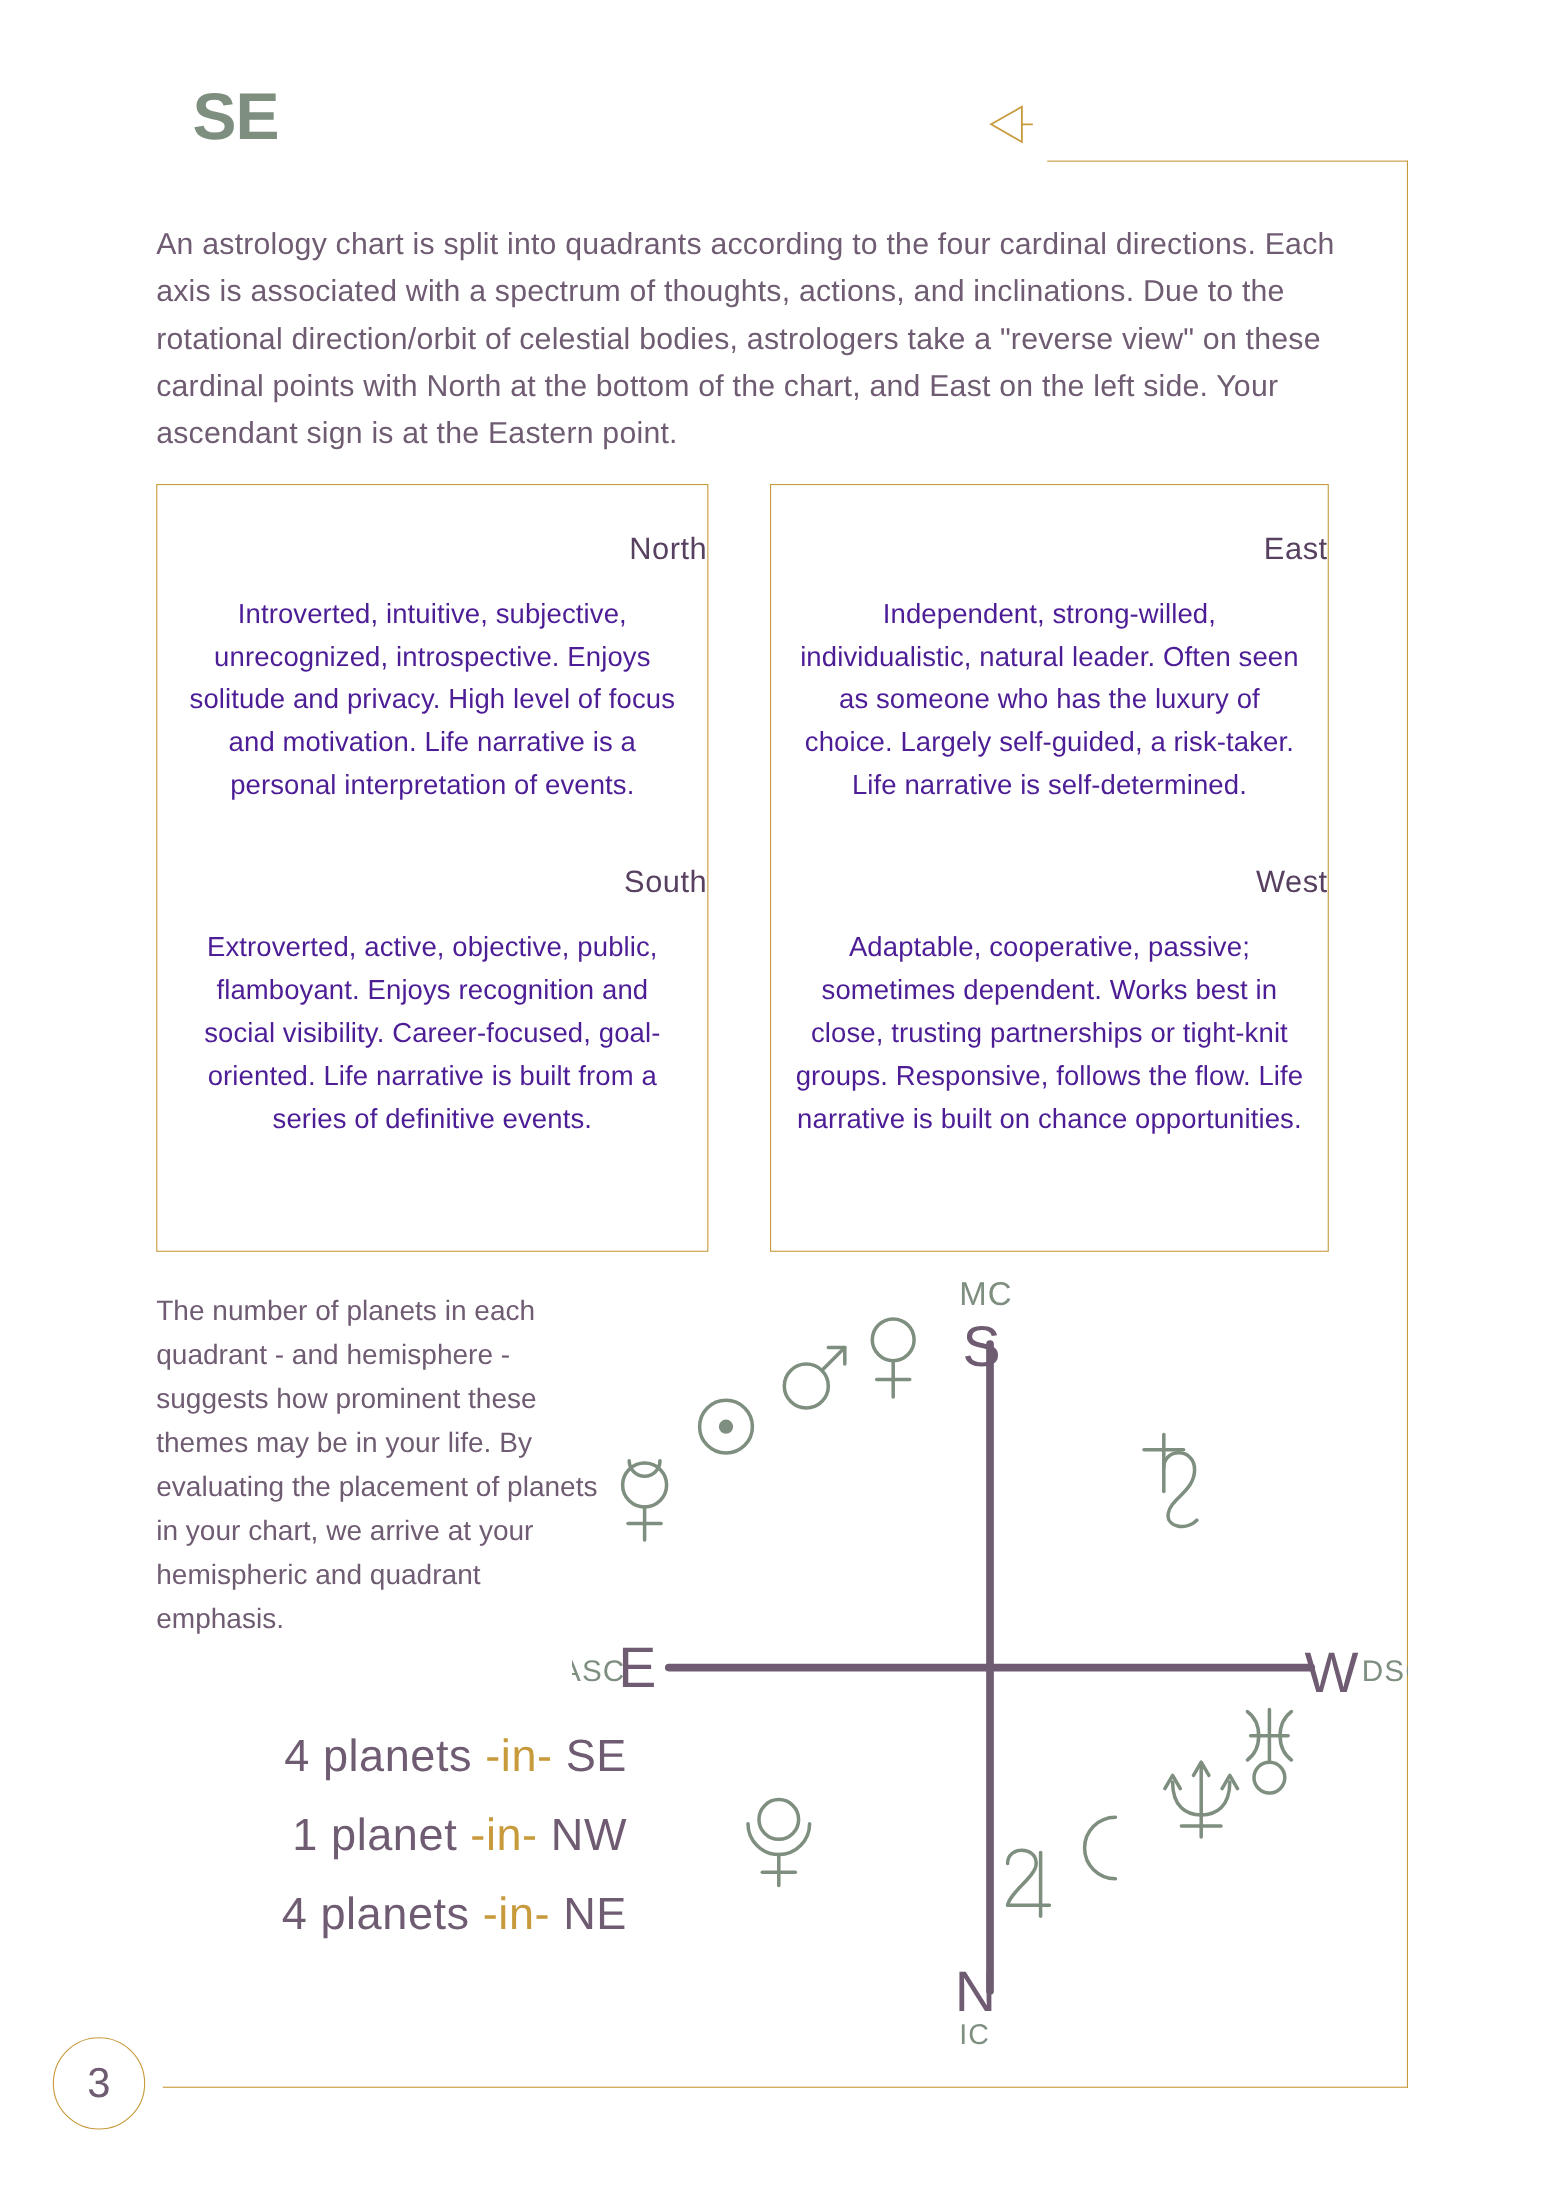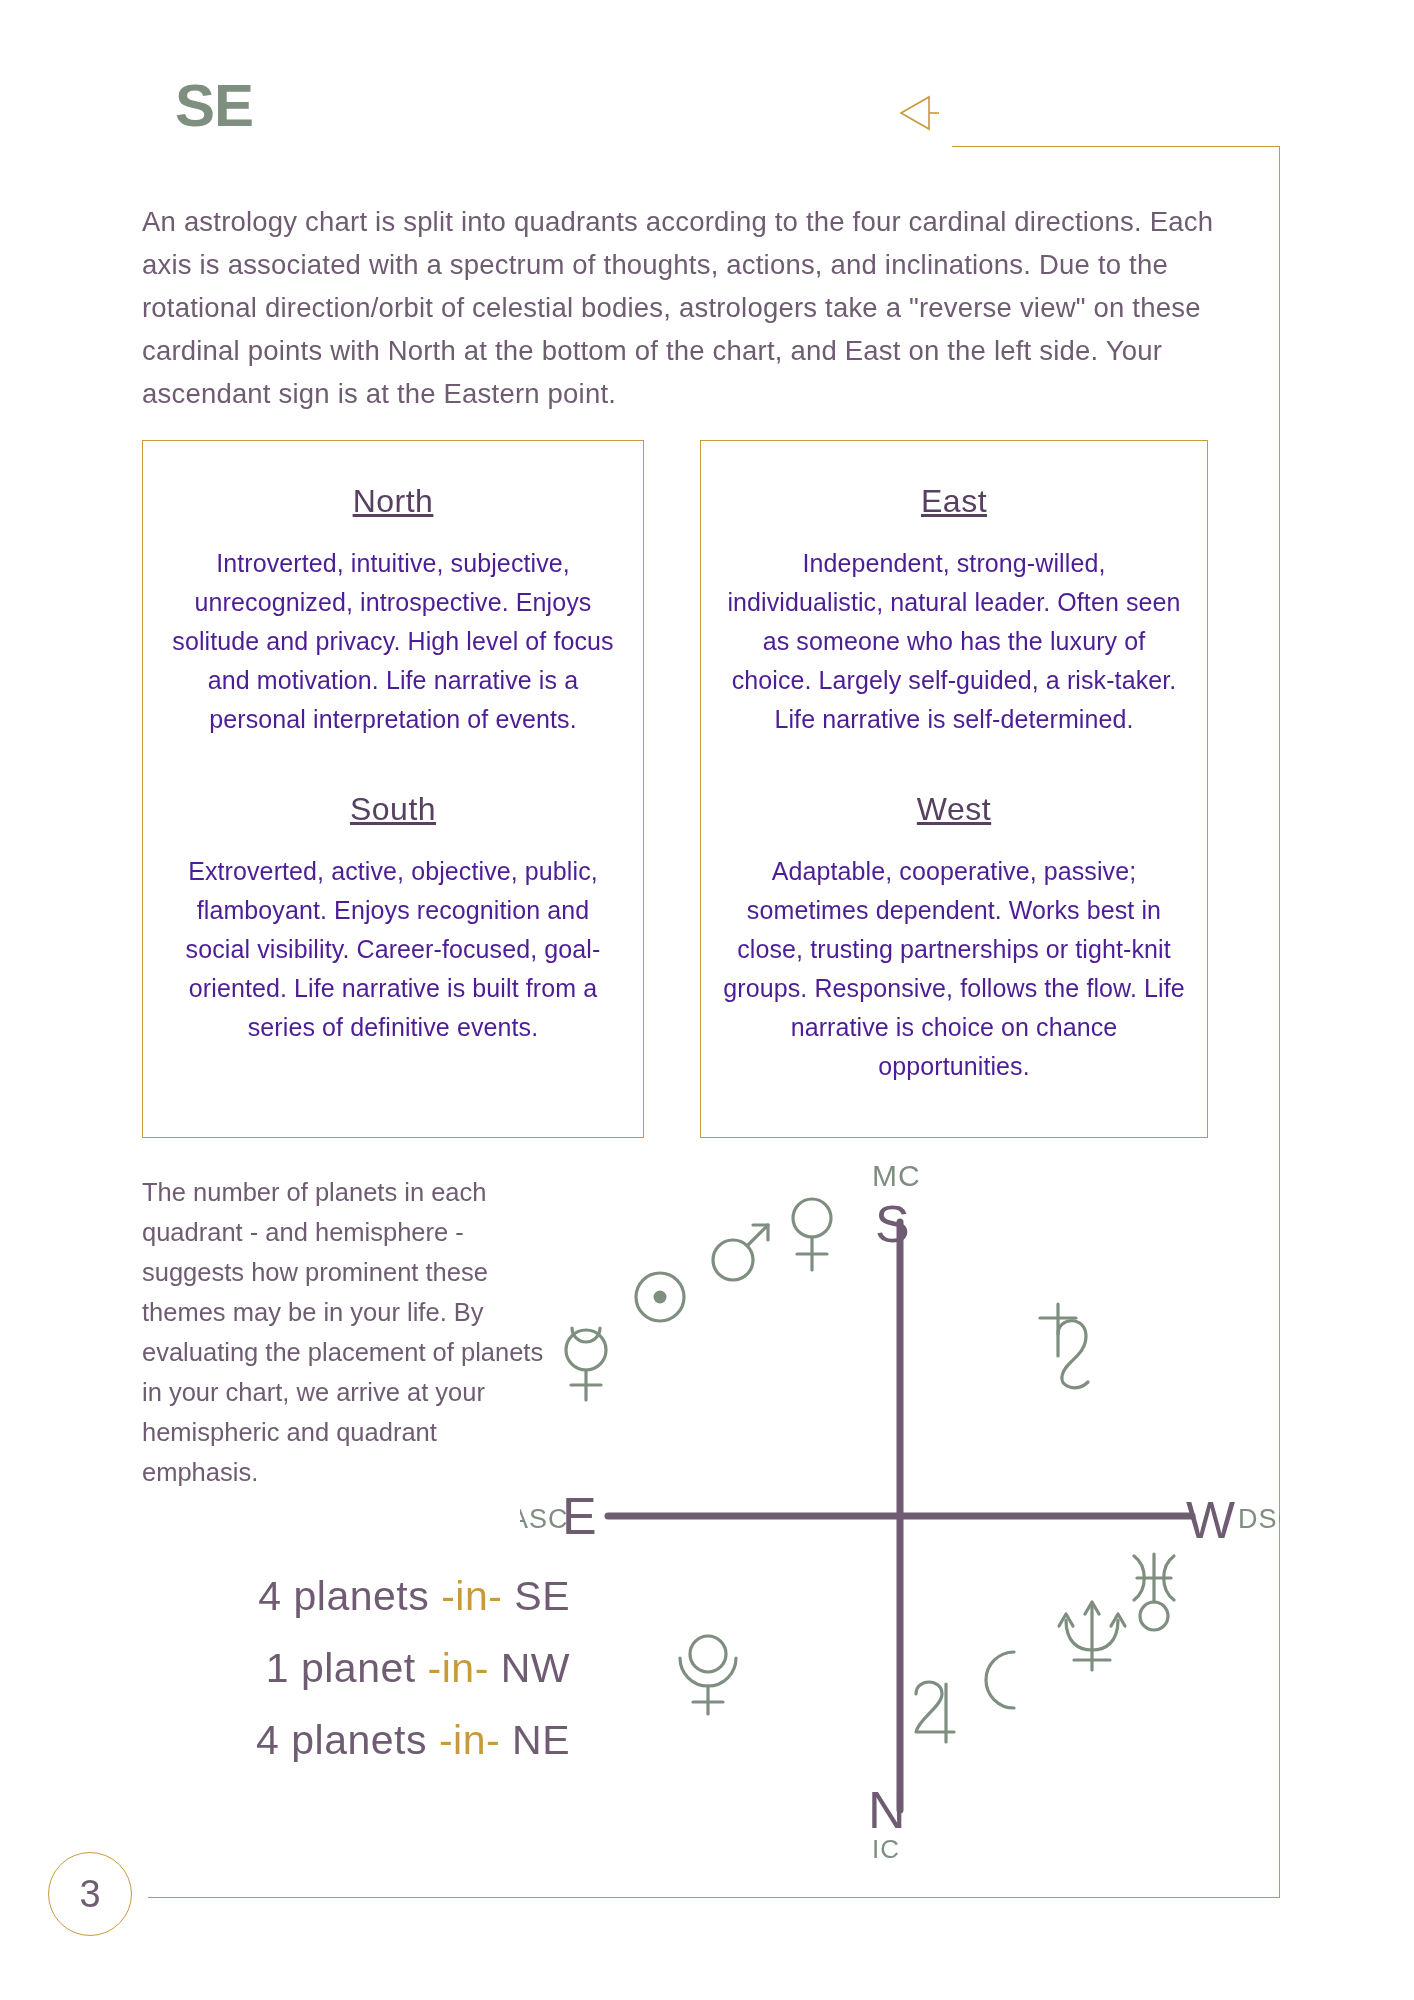--- a/index.html
+++ b/index.html
@@ -97,26 +97,25 @@
   .box {
     position: absolute;
     border: 1.5px solid #c79a3c;
     box-sizing: border-box;
     background: #fff;
   }
   .box-left  { left: 142px; top: 440px; width: 502px; height: 698px; }
   .box-right { left: 700px; top: 440px; width: 508px; height: 698px; }
 
   .dir-head {
-    text-align: center;
-    font-size: 32px;
+    text-align: right;
+    font-size: 28px;
     font-weight: 400;
     color: #574060;
     letter-spacing: 0.5px;
-    text-decoration: underline;
   }
   .dir-body {
     text-align: center;
     font-size: 25px;
     font-weight: 300;
     line-height: 39px;
     color: #4c1d95;
     padding: 0 22px;
     letter-spacing: 0.1px;
   }
@@ -213,21 +212,21 @@
   <div class="dir-head head-n">North</div>
   <div class="dir-body body-n">Introverted, intuitive, subjective, unrecognized, introspective. Enjoys solitude and privacy. High level of focus and motivation. Life narrative is a personal interpretation of events.</div>
   <div class="dir-head head-s">South</div>
   <div class="dir-body body-s">Extroverted, active, objective, public, flamboyant. Enjoys recognition and social visibility. Career-focused, goal-oriented. Life narrative is built from a series of definitive events.</div>
 </div>
 
 <div class="box box-right">
   <div class="dir-head head-e">East</div>
   <div class="dir-body body-e">Independent, strong-willed, individualistic, natural leader. Often seen as someone who has the luxury of choice. Largely self-guided, a risk-taker. Life narrative is self-determined.</div>
   <div class="dir-head head-w">West</div>
-  <div class="dir-body body-w">Adaptable, cooperative, passive; sometimes dependent. Works best in close, trusting partnerships or tight-knit groups. Responsive, follows the flow. Life narrative is choice on chance opportunities.</div>
+  <div class="dir-body body-w">Adaptable, cooperative, passive; sometimes dependent. Works best in close, trusting partnerships or tight-knit groups. Responsive, follows the flow. Life narrative is built on chance opportunities.</div>
 </div>
 
 <div class="lower-note">
   <span>The number of planets in each quadrant - and hemisphere - suggests how prominent these themes may be in your life. By evaluating the placement of planets in your chart, we arrive at your hemispheric and quadrant emphasis.</span>
 </div>
 
 <div class="count-list">
   <div class="count-row">
     <span>4</span>
     <span>planets</span>

